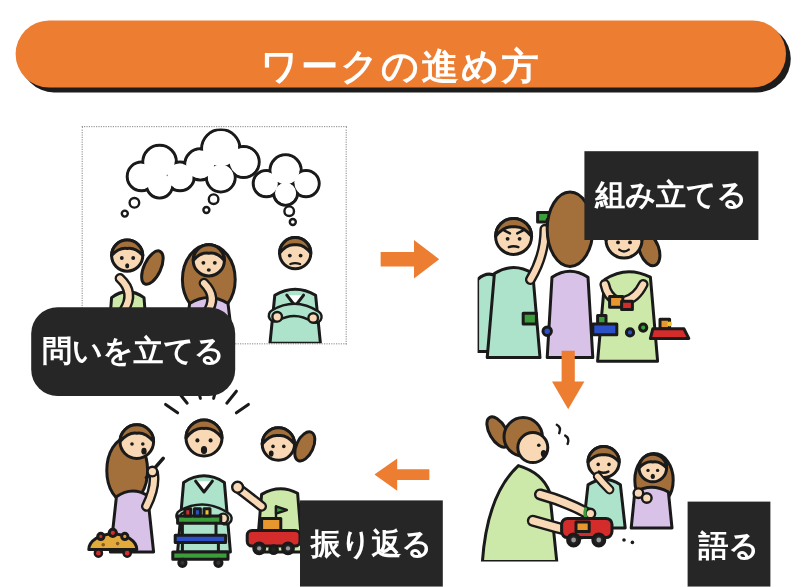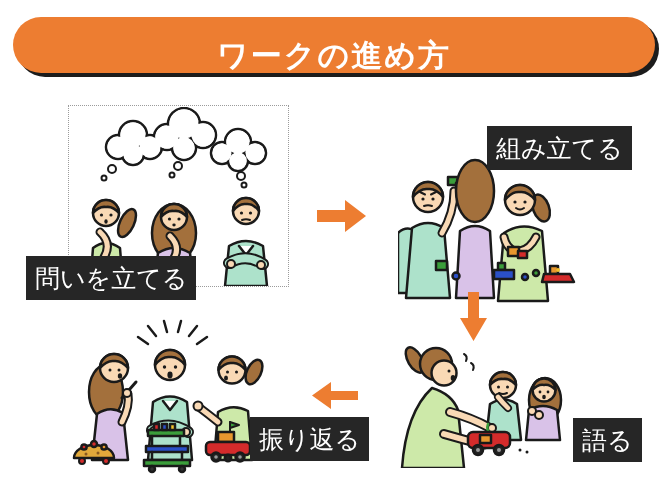--- a/index.html
+++ b/index.html
@@ -15,24 +15,24 @@
   .banner-title {
     color:#ffffff; font-size:31px; font-weight:bold; letter-spacing:2px;margin-top:21px;
   }
   .dotted-frame {
     position:absolute; left:68px; top:105px; width:221px; height:182px;
     border:1px dotted #9b9b9b; box-sizing:border-box;
   }
   .illus { position:absolute; }
   .step-label {
     position:absolute; background:#262626; color:#ffffff;
-    font-size:25px; font-weight:400; line-height:1.2;
-    padding:7px 9px; white-space:nowrap; z-index:5;
-  }
-  .label-pose    { left:26px;  top:256px; }
+    font-size:25px; font-weight:700; line-height:1.2;
+    padding:22px 9px; white-space:nowrap; z-index:5;
+  }
+  .label-pose    { left:26px;  top:256px;border-radius:22px; }
   .label-build   { left:487px; top:126px; }
   .label-tell    { left:573px; top:418px; }
   .label-reflect { left:250px; top:417px; }
   .flow-arrow { position:absolute; z-index:4; }
   .arrow-right { left:317px; top:199px; }
   .arrow-down  { left:459px; top:292px; }
   .arrow-left  { left:312px; top:381px; }
 </style>
 </head>
 <body>

